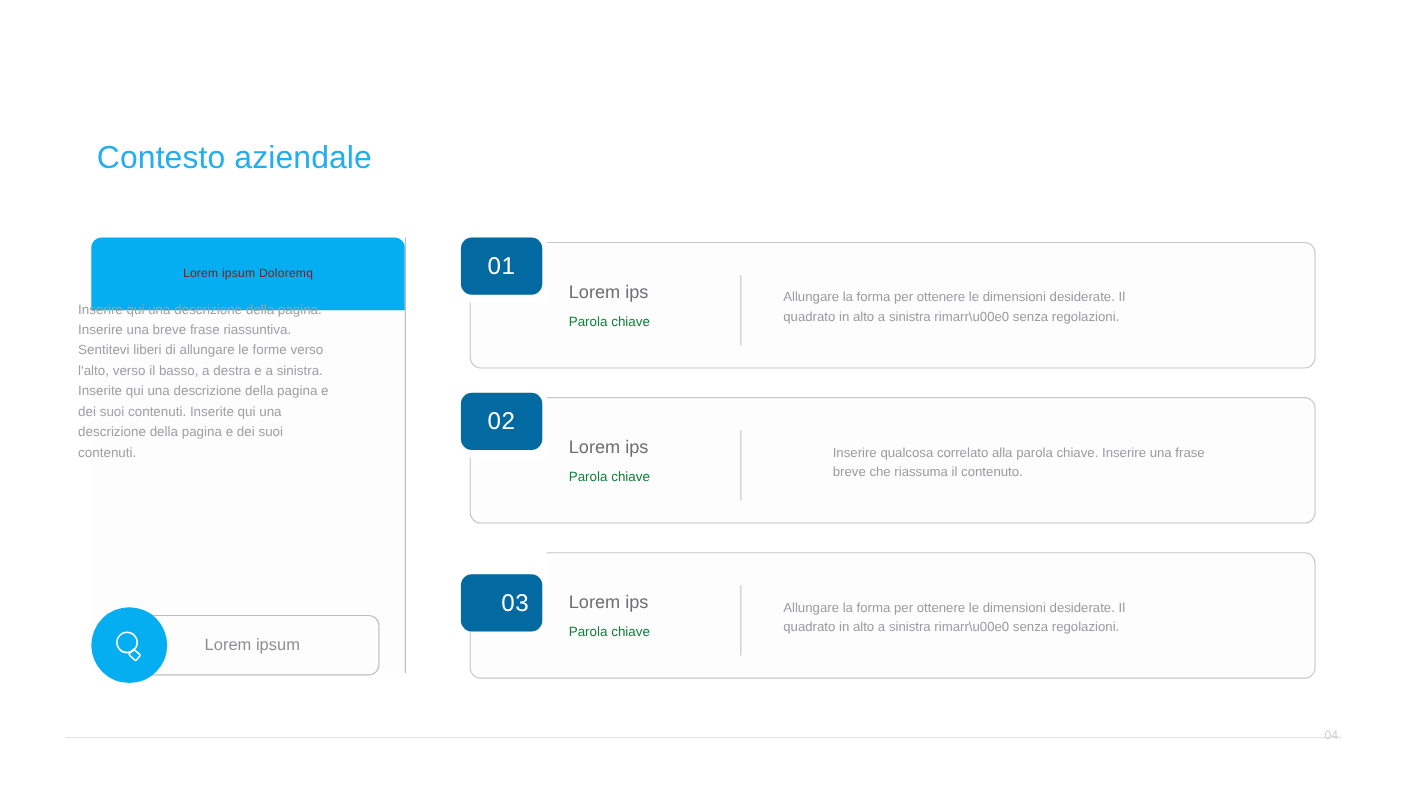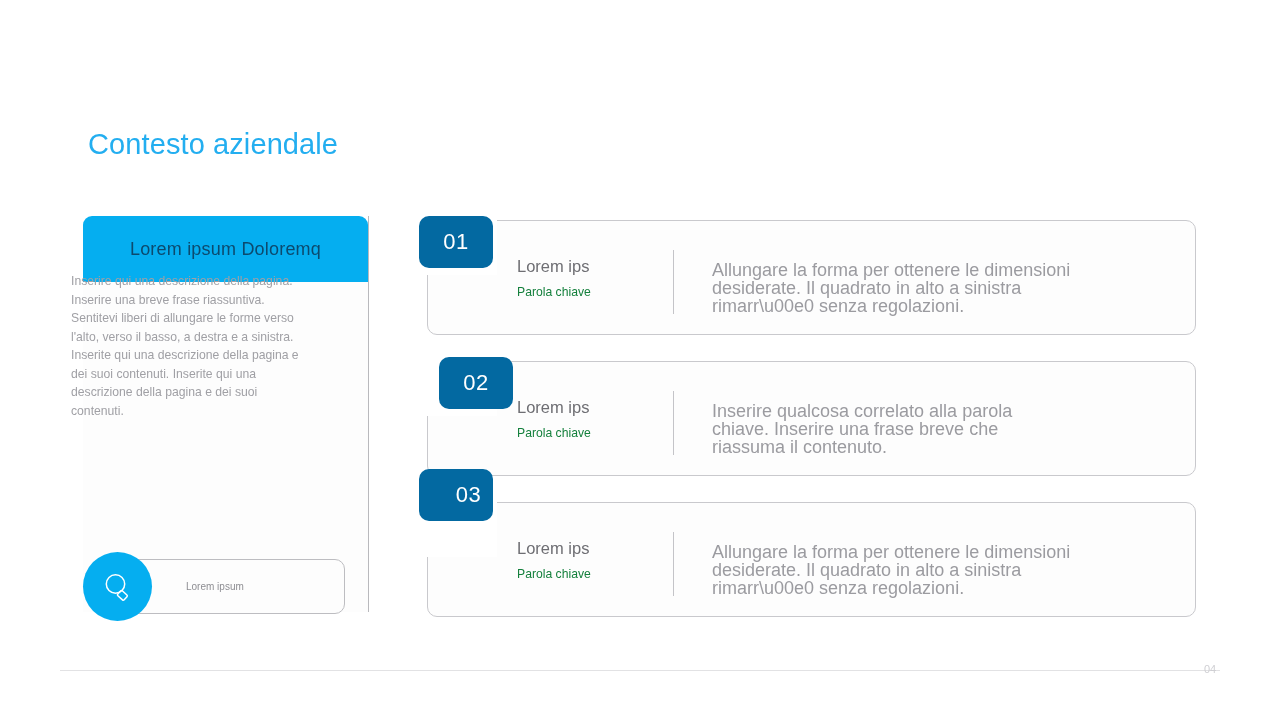--- a/index.html
+++ b/index.html
@@ -77,22 +77,22 @@
     position: absolute;
     left: 0; top: 0;
     width: 285px; height: 66px;
     background: #05AEF0;
     border-radius: 9px 9px 0 0;
     display: flex;
     align-items: center;
     justify-content: center;
   }
   .left-card-head-text {
-    font-size: 18px;
-    color: #0c4a6e;
+    font-size: 11px;
+    color: #7f1d1d;
     letter-spacing: .2px;
   }
   .left-card-body {
     position: absolute;
     left: 0; top: 66px;
     width: 285px; height: 330px;
     background: #fdfdfd;
   }
   .left-body-text {
     position: absolute;
@@ -122,21 +122,21 @@
     width: 227px; height: 55px;
     border: 1px solid #bdbdc1;
     border-radius: 10px;
     background: #fdfdfd;
   }
   .search-pill-label {
     position: absolute;
     left: 103px; top: 0;
     width: 159px; height: 55px;
     display: flex; align-items: center;
-    font-size: 10px;
+    font-size: 15px;
     color: #8e8e93;
   }
   .search-circle {
     position: absolute;
     left: 0; top: 0;
     width: 69px; height: 69px;
     margin-top: -7px;
     border-radius: 50%;
     background: #05AEF0;
     display: flex; align-items: center; justify-content: center;
@@ -174,22 +174,22 @@
     width: 74px; height: 52px;
     background: #0369a1;
     border-radius: 10px;
     display: flex; align-items: center; justify-content: center;
     color: #ffffff;
     font-size: 22px;
     letter-spacing: .5px;
     text-align: right;
   }
   .num-badge.i0 { top: 216px; }
-  .num-badge.i1 { top: 357px; margin-left: 20px; }
-  .num-badge.i2 { top: 469px; padding-left: 25px; }
+  .num-badge.i1 { top: 357px; }
+  .num-badge.i2 { top: 522px; padding-left: 25px; }
 
   .item-title {
     position: absolute;
     left: 517px;
     font-size: 16.5px;
     color: #6e6e73;
     white-space: nowrap;
   }
   .item-title.i0 { top: 257px; }
   .item-title.i1 { top: 398px; }
@@ -213,26 +213,26 @@
     background: #c4c4c8;
   }
   .item-vrule.i0 { top: 250px; }
   .item-vrule.i1 { top: 391px; }
   .item-vrule.i2 { top: 532px; }
 
   .item-desc {
     position: absolute;
     left: 712px;
     width: 360px;
-    font-size: 18px;
+    font-size: 12px;
     line-height: 18px;
     color: #9b9ba0;
   }
   .item-desc.i0 { top: 261px; }
-  .item-desc.i1 { top: 402px; }
+  .item-desc.i1 { top: 402px; margin-left: 45px; }
   .item-desc.i2 { top: 543px; }
 
   
   .footer-rule {
     position: absolute;
     left: 60px; top: 670px;
     width: 1160px; height: 1px;
     background: #e2e2e4;
   }
   .footer-page {

